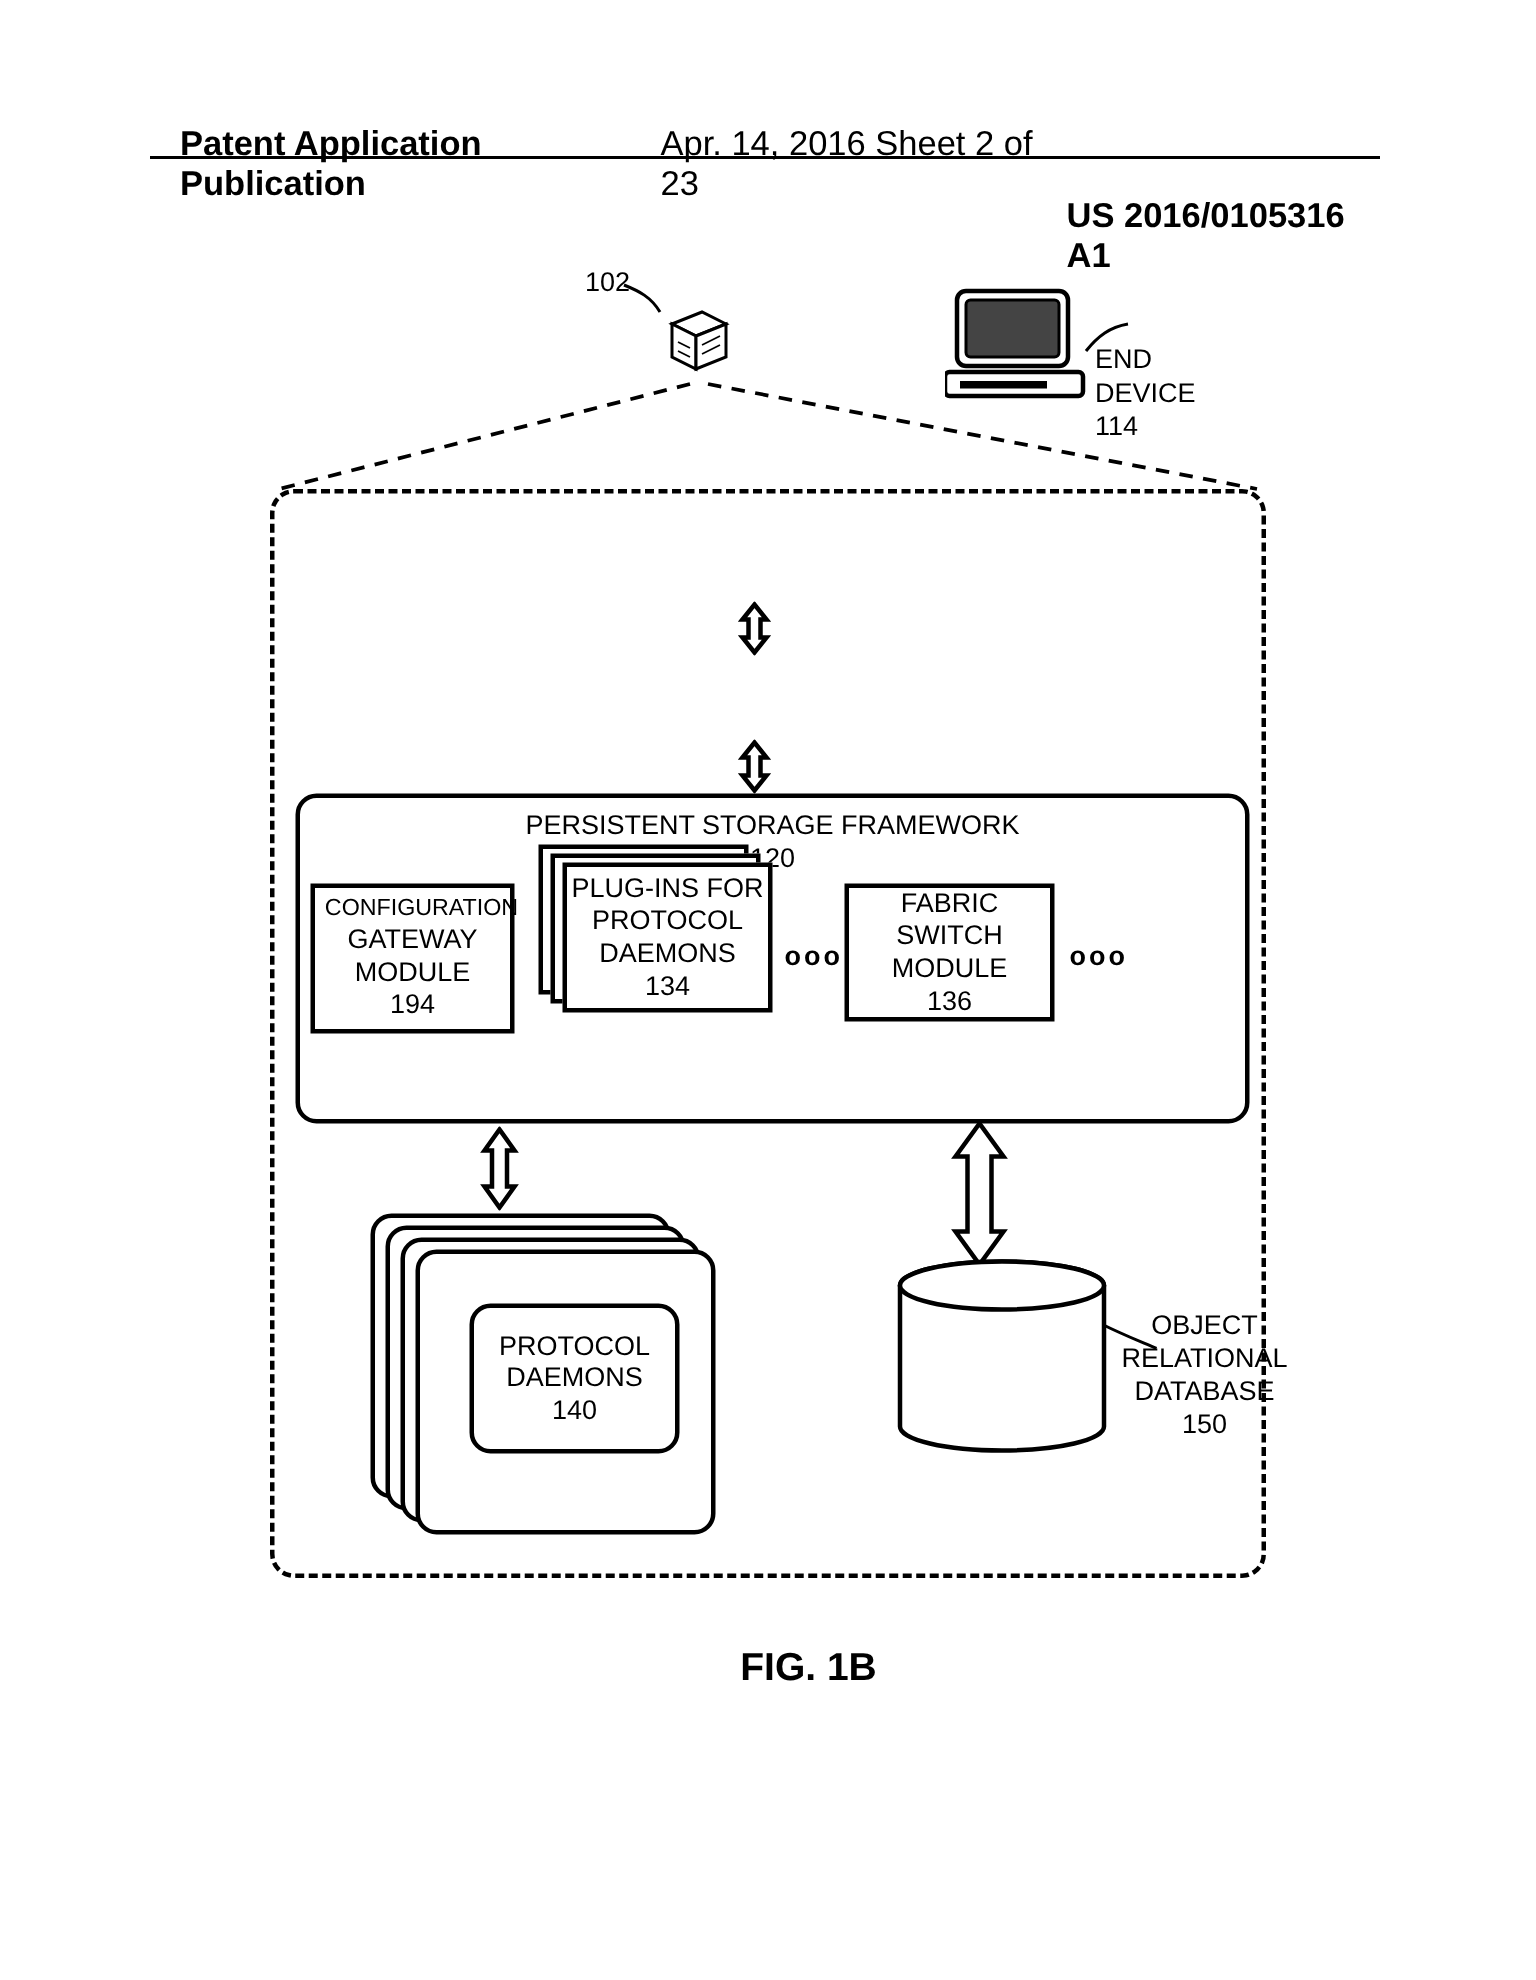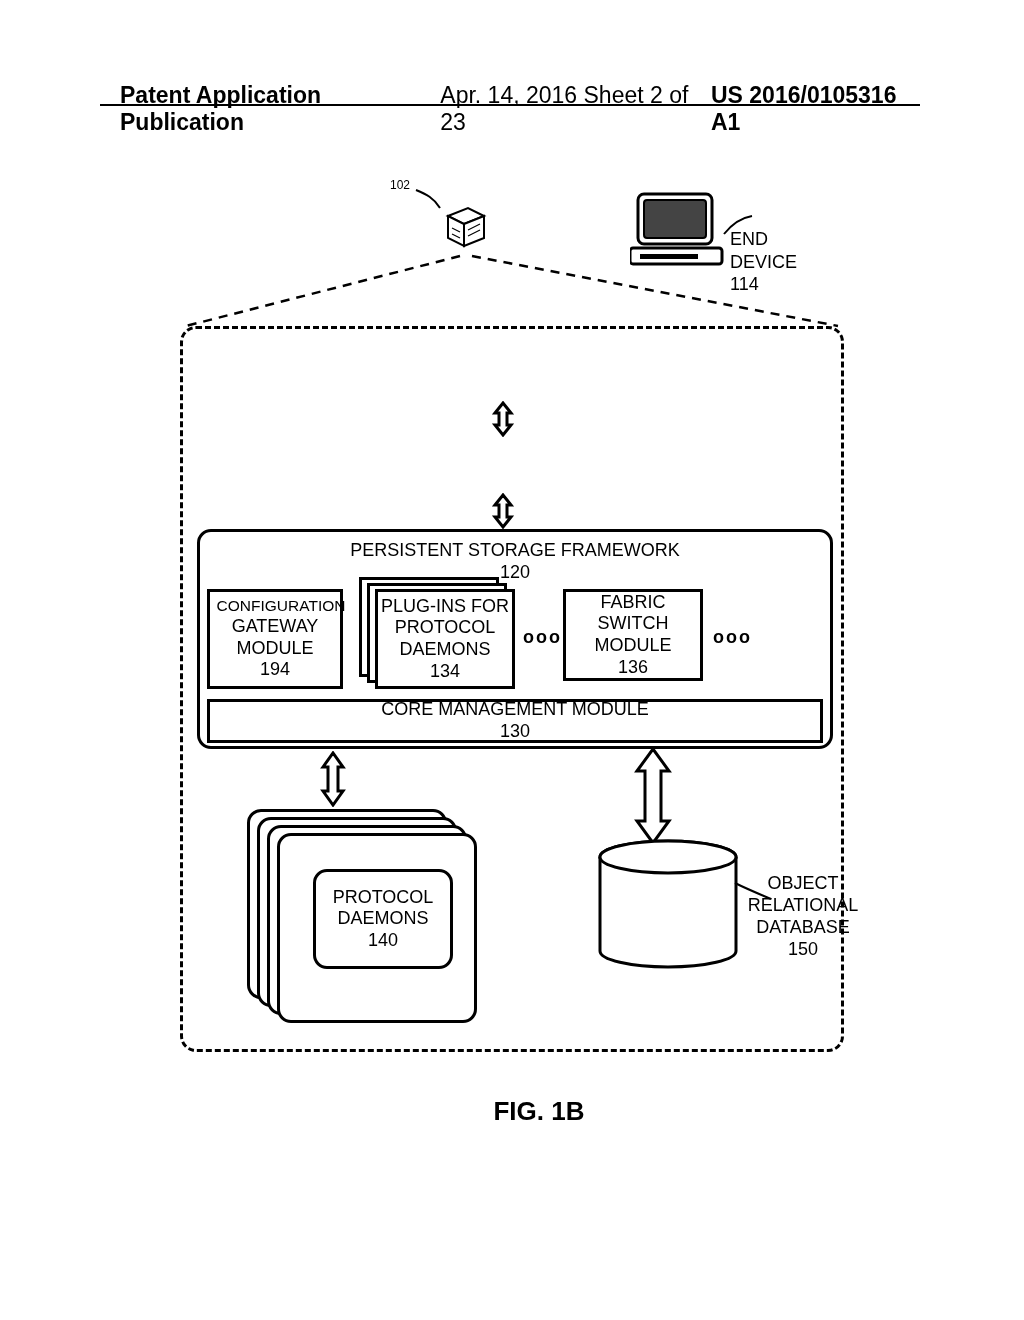--- a/index.html
+++ b/index.html
@@ -16,21 +16,21 @@
     top: 82px;
     left: 0;
     width: 1024px;
     display: flex;
     justify-content: space-between;
     font-size: 23px;
     padding: 0 100px 0 120px;
   }
   .page-header .left { font-weight: bold; }
   .page-header .mid { }
-  .page-header .right { font-weight: bold; }
+  .page-header .right { font-weight: bold; margin-top: 48px; }
   .hr-line {
     position: absolute;
     top: 104px;
     left: 100px;
     width: 820px;
     height: 2px;
     background: #000;
   }
 
   
@@ -38,21 +38,21 @@
     position: absolute;
     top: 190px;
     left: 420px;
     width: 380px;
     height: 110px;
   }
   .ref102 {
     position: absolute;
     top: -12px;
     left: -30px;
-    font-size: 12px;
+    font-size: 18px;
   }
   .cube {
     position: absolute;
     top: 8px; left: 18px;
     width: 54px; height: 54px;
   }
   .monitor {
     position: absolute;
     top: 0px; left: 210px;
     width: 100px; height: 80px;
@@ -115,21 +115,21 @@
   }
   .psf-title {
     position: absolute;
     top: 8px; left: 0; width: 100%;
     text-align: center; font-size: 18px; line-height: 1.2;
   }
 
   .cg-module { top: 260px; left: 24px; width: 136px; height: 100px; }
   .plugins-stack {
     position: absolute;
-    top: 248px; left: 176px; width: 160px; height: 110px;
+    top: 234px; left: 176px; width: 160px; height: 110px;
   }
   .stack-sheet {
     position: absolute;
     border: 3px solid #000;
     background: #fff;
     width: 140px; height: 100px;
   }
   .fabric-module { top: 260px; left: 380px; width: 140px; height: 92px; }
   .ooo {
     position: absolute;
@@ -286,24 +286,20 @@
   <span class="ooo" style="top:298px;left:340px;">ooo</span>
 
   <div class="box fabric-module">
     <span>FABRIC SWITCH</span>
     <span>MODULE</span>
     <span>136</span>
   </div>
 
   <span class="ooo" style="top:298px;left:530px;">ooo</span>
 
-  <div class="box core-mgmt">
-    <span>CORE MANAGEMENT MODULE</span>
-    <span>130</span>
-  </div>
 
   <div class="arrow" style="top:422px;left:130px;">
     <svg width="40" height="56" viewBox="0 0 40 56">
       <g stroke="#000" stroke-width="3" fill="#fff">
         <polygon points="10,16 20,2 30,16 25,16 25,40 30,40 20,54 10,40 15,40 15,16"></polygon>
       </g>
     </svg>
   </div>
 
   <div class="arrow big-arrow" style="top:418px;left:440px;">

